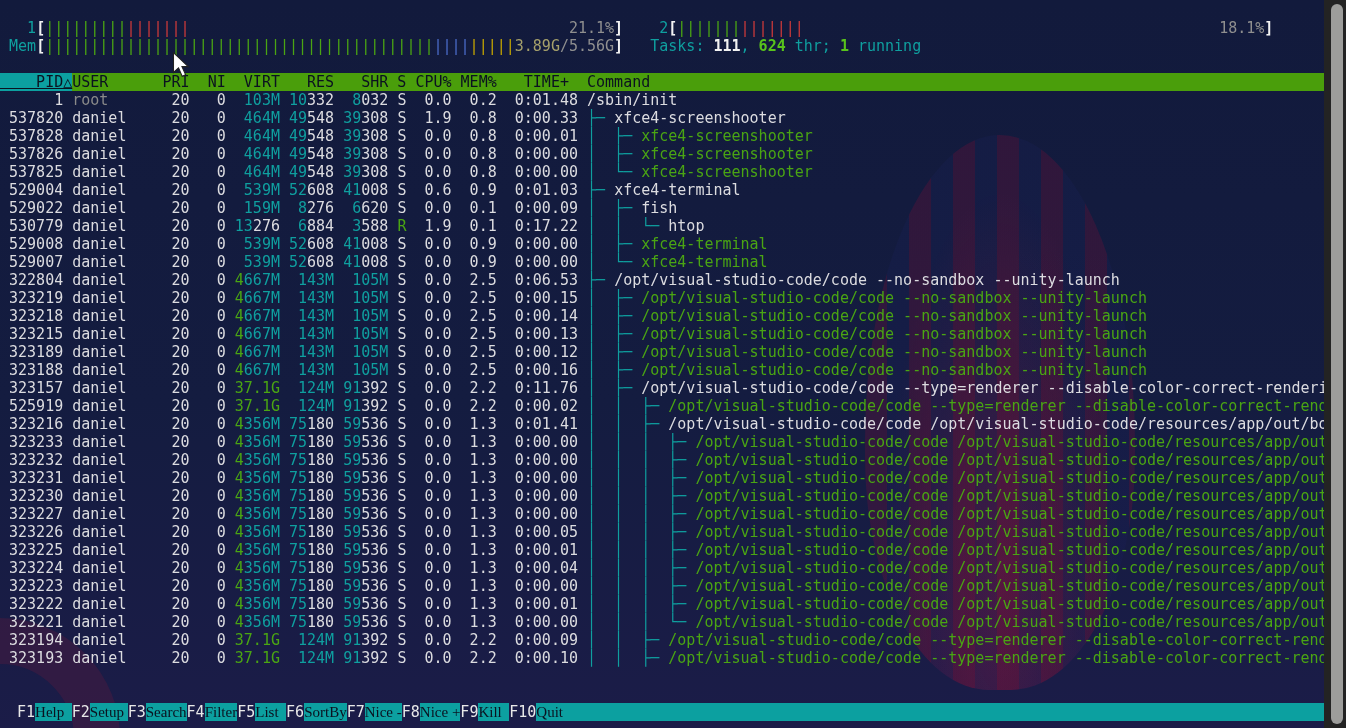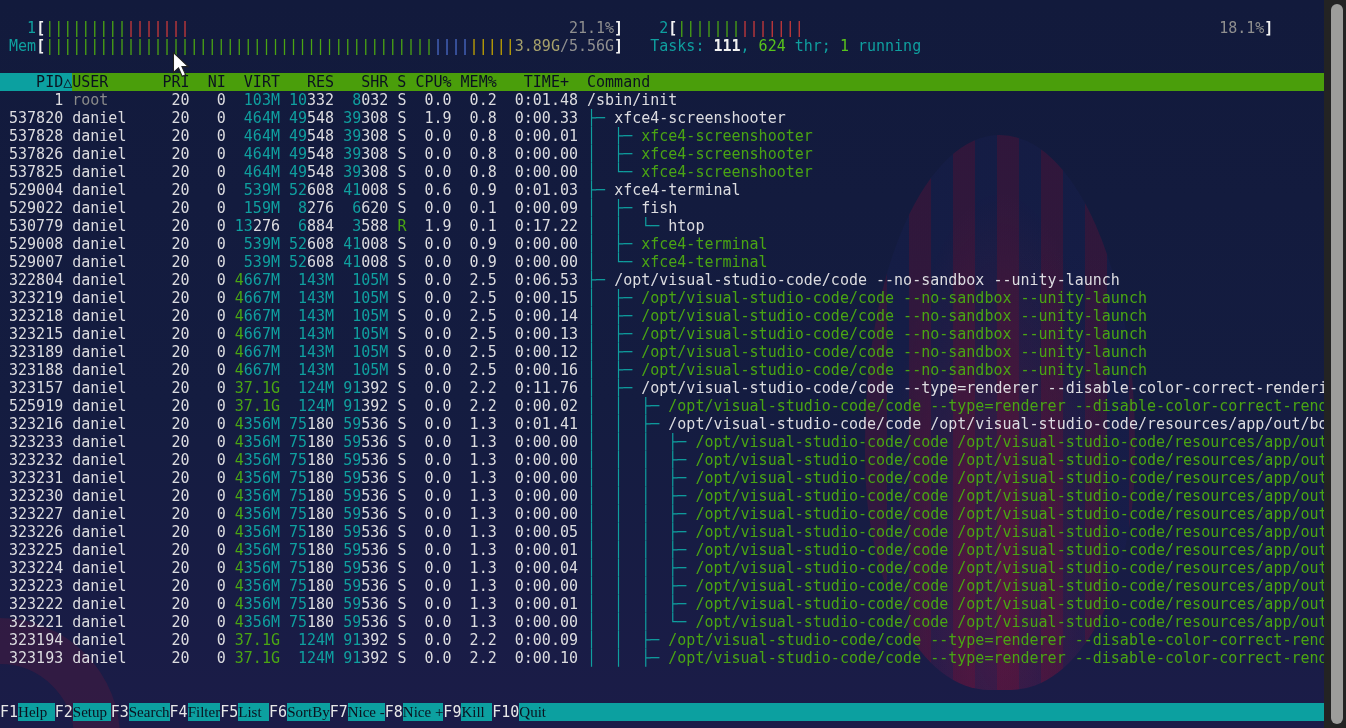--- a/index.html
+++ b/index.html
@@ -9,32 +9,32 @@
     background:linear-gradient(180deg,#121a3c 0%,#141c40 55%,#1b1c48 100%);}
   .ln{height:18px;white-space:pre;overflow:hidden;}
   
   .t{color:#0f9f9f}
   .c{color:#0f9f9f}
   .w{color:#dcdce0}
   .wb{color:#f2f2f2;font-weight:bold}
   .wb2{color:#ffffff;font-weight:bold}
   .gy{color:#8f8f8f}
   .g{color:#4aa513}
-  .gb{color:#58c31c;font-weight:normal}
+  .gb{color:#58c31c;font-weight:bold}
   .b{color:#4a6ac8}
   .y{color:#c2a400}
   .r{color:#cc3a3a}
   .memu{color:#a5a06b}
   .cyb{color:#35b5da;font-weight:bold}
   .root{color:#8a8a8a}
   #term{position:absolute;left:0;top:19px;width:1324px;}
   #thead{background:#4a9e0b;color:#0b1220;}
-  #thead .sort{background:#0ca0a0;color:#0b1220;}
+  #thead .sort{background:#0ca0a0;color:#0b1220;text-decoration:underline;}
   #rows .ln{color:#dcdce0;}
-  #fbar{position:absolute;left:0;top:703px;width:1324px;height:18px;display:flex;white-space:pre;}
+  #fbar{position:absolute;left:0;top:703px;width:1324px;height:18px;display:flex;white-space:pre;padding-left:17px;}
   .fkey{color:#e8e8e8;}
   .flbl{background:#0ca0a0;color:#0b1220;font-family:Liberation Serif, serif;}
   .ffill{flex:1;background:#0ca0a0;}
   #scrollbar{position:absolute;right:0;top:0;width:22px;height:728px;background:#232323;}
   #scroll-thumb{position:absolute;left:7px;top:4px;width:12px;height:720px;background:#9d9d9b;border-radius:6px;}
   
   #wallpaper-balloon{position:absolute;left:865px;top:135px;width:270px;height:555px;
     border-radius:50% 50% 46% 46% / 55% 55% 42% 42%;
     background-image:
       radial-gradient(ellipse at 50% 82%, rgba(165,20,60,0.30), rgba(0,0,0,0) 62%),

